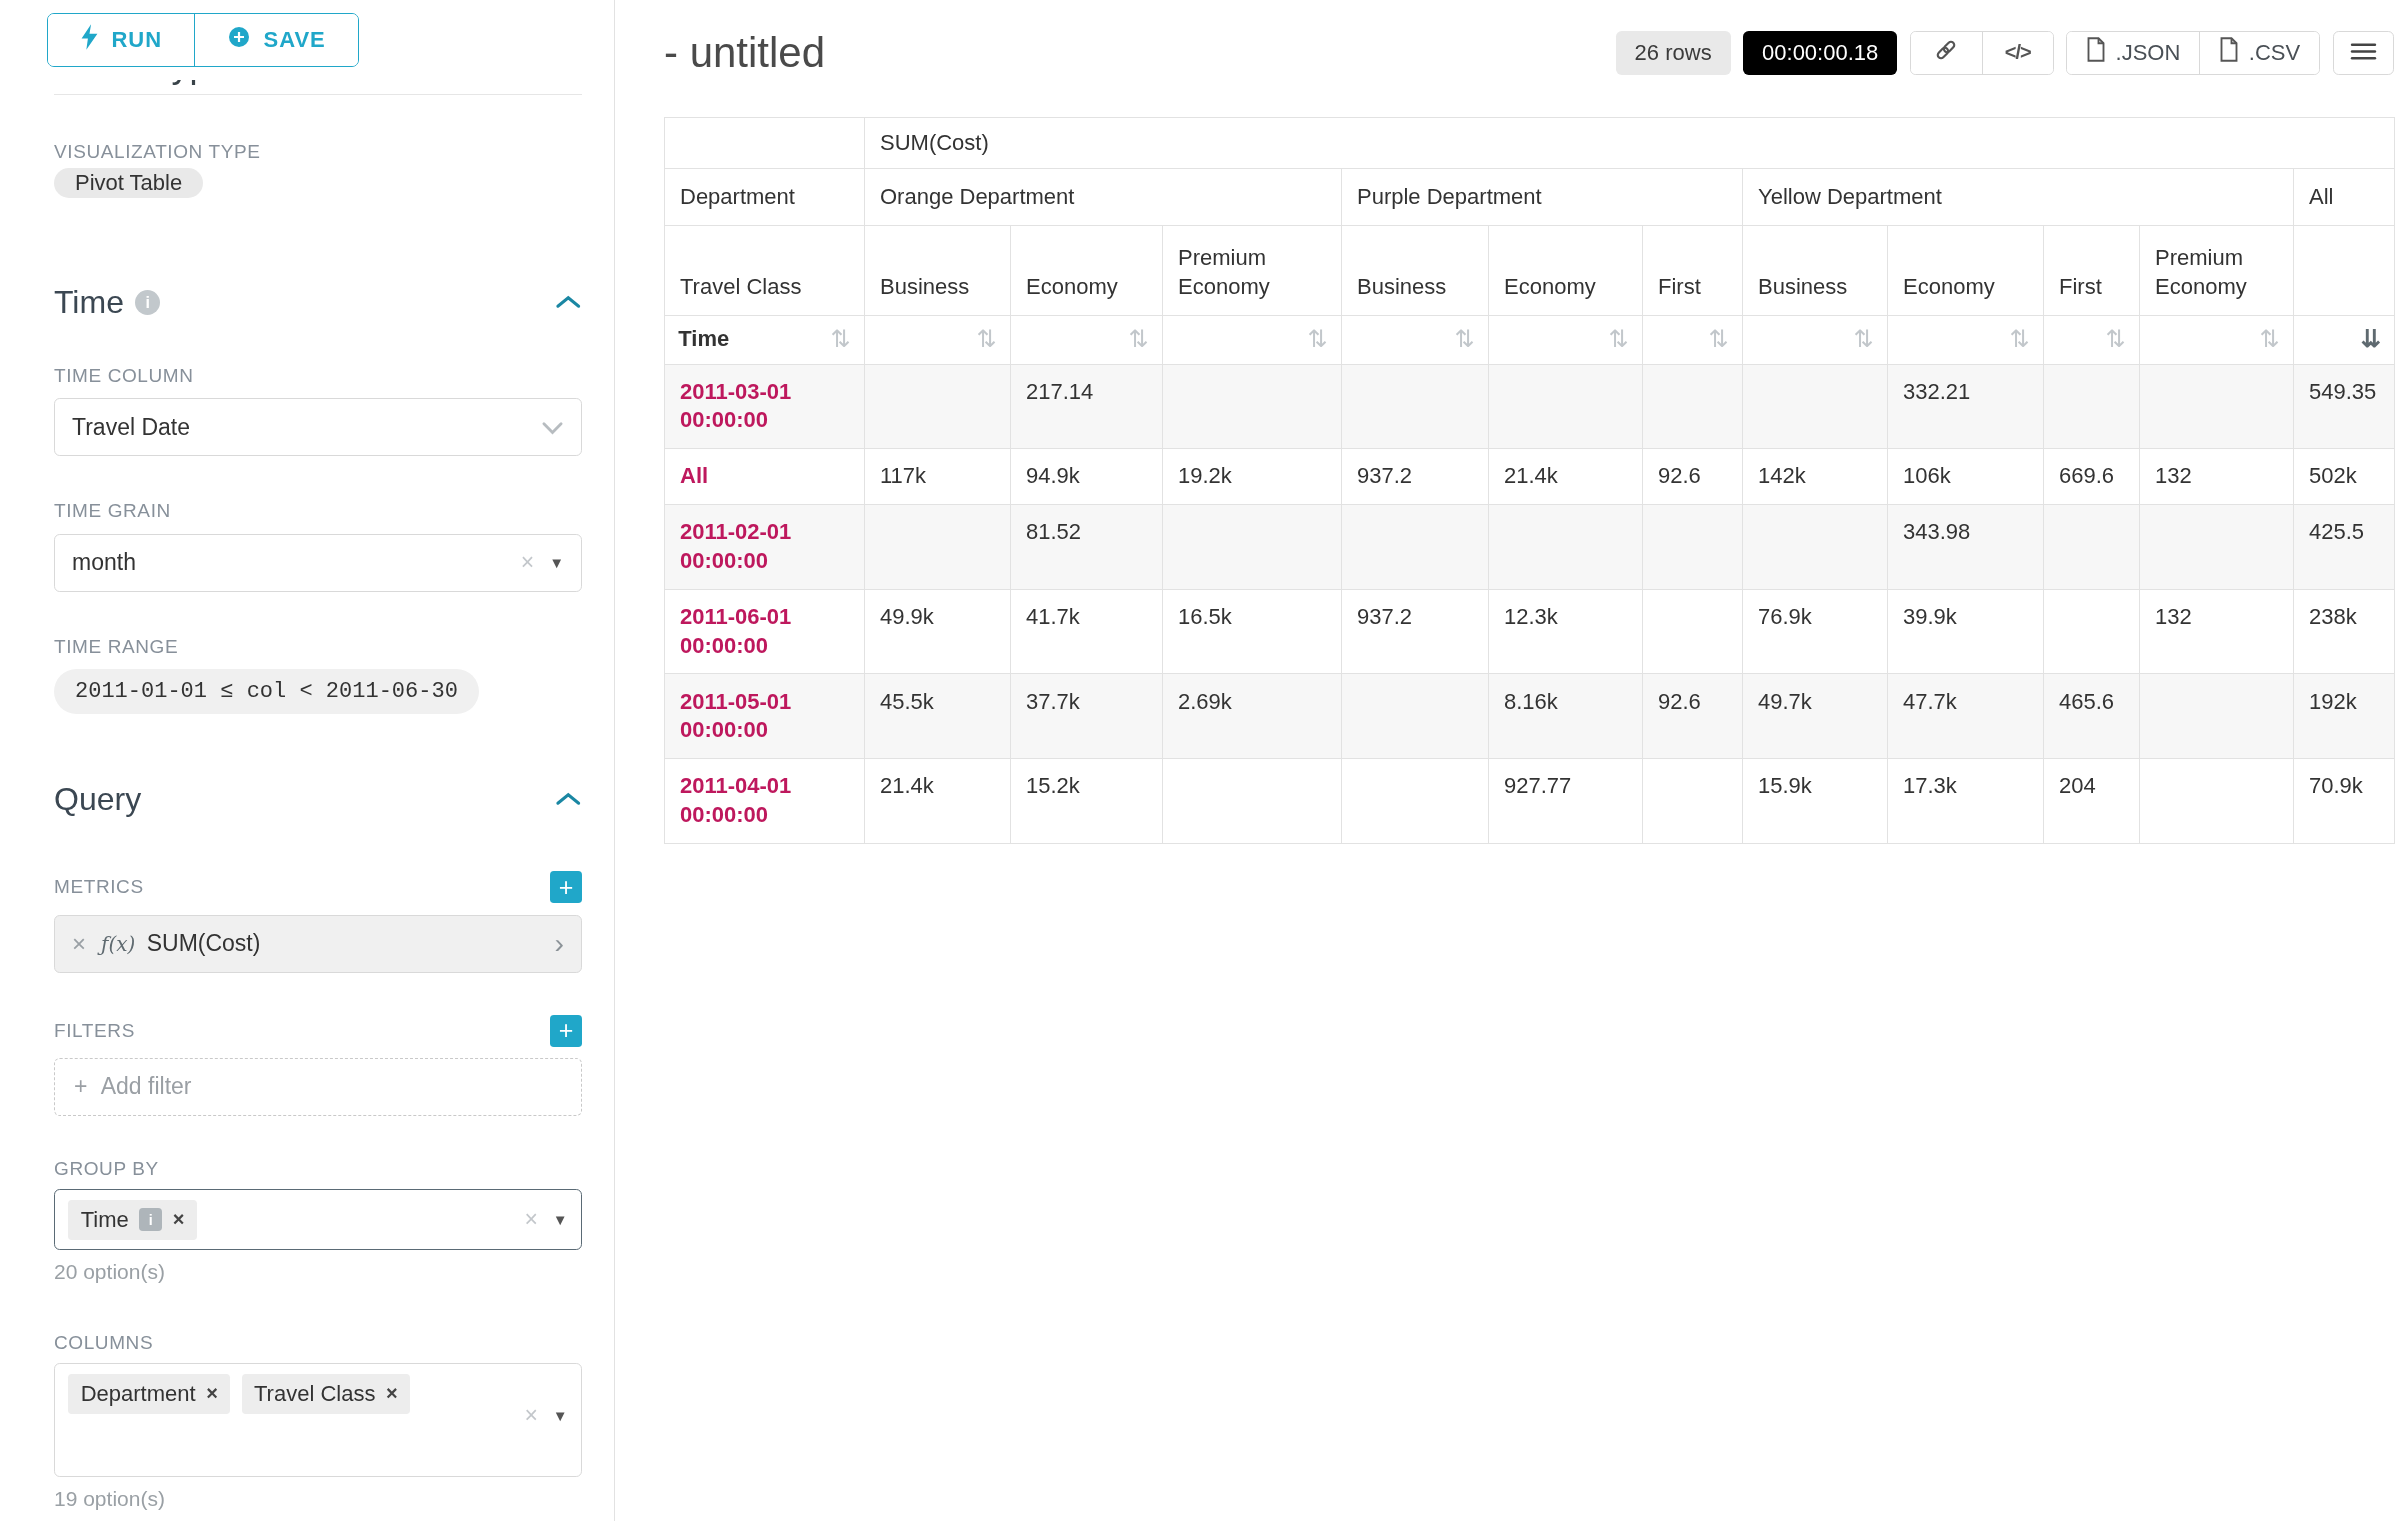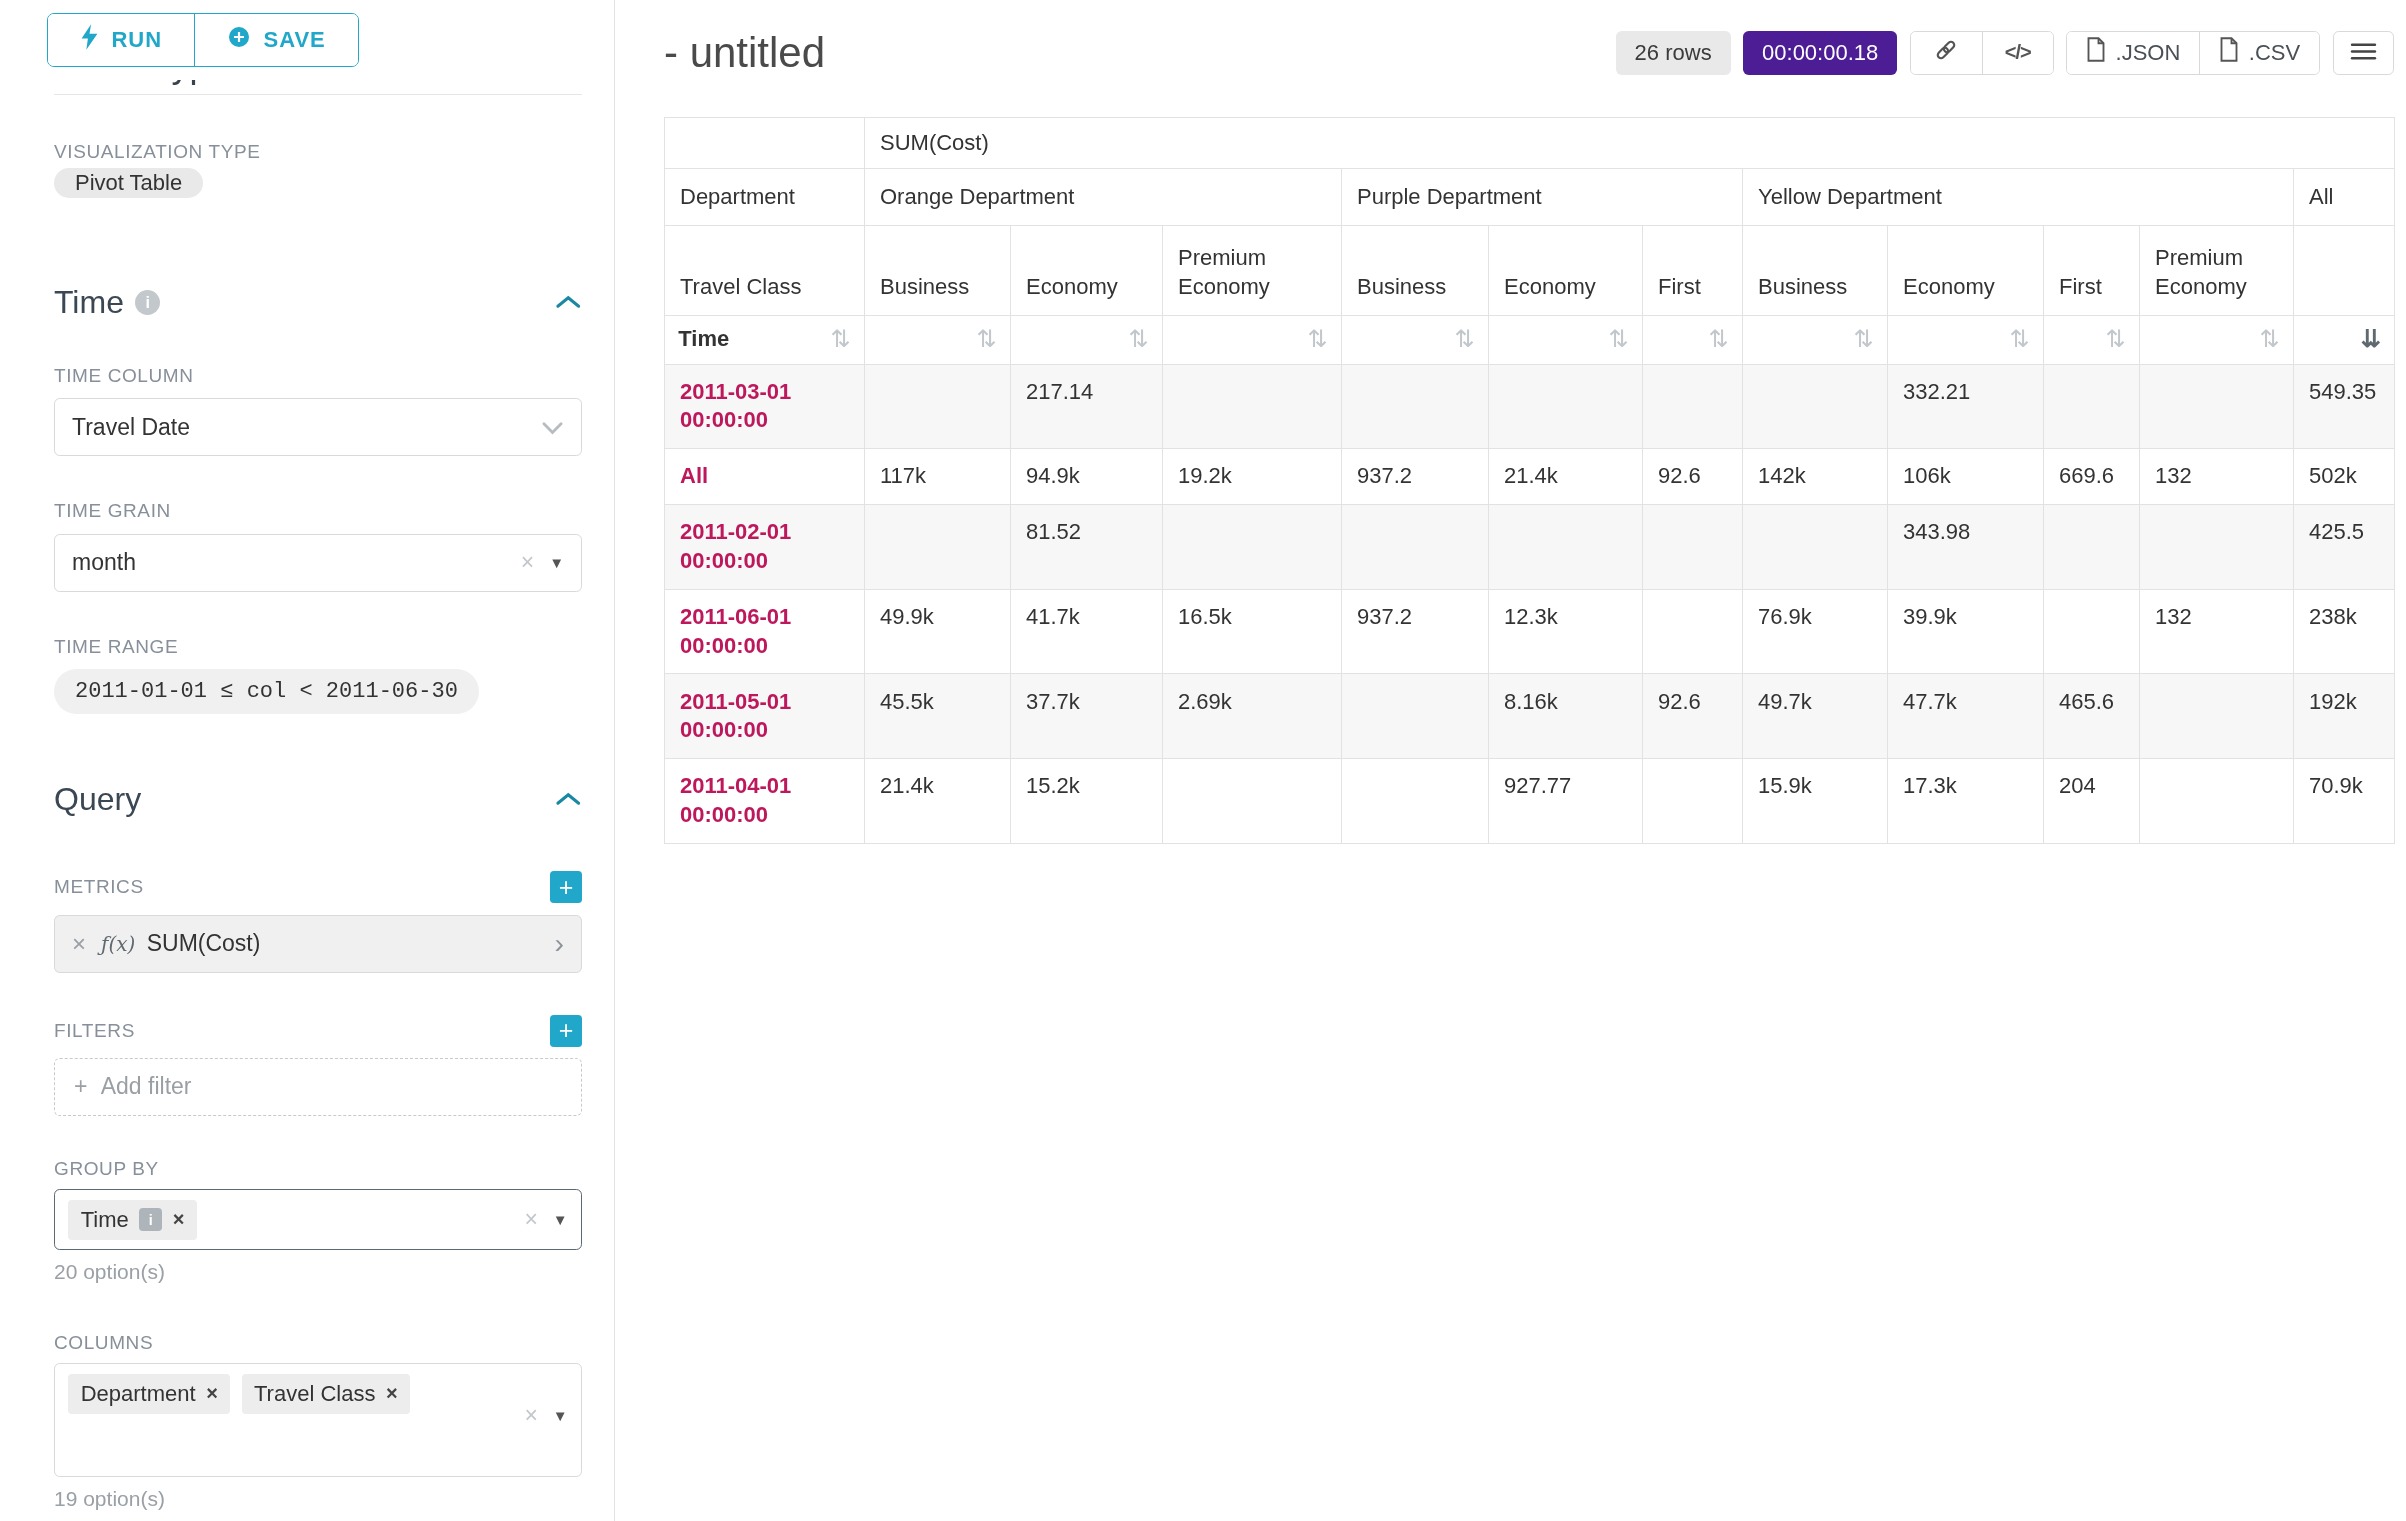--- a/index.html
+++ b/index.html
@@ -104,21 +104,21 @@
 
   
   .main { position: absolute; left: 616px; top: 0; right: 0; bottom: 0; background: #fff; }
   .main-header { display: flex; align-items: center; justify-content: space-between; padding: 28.5px 12.4px 0 48px; }
   .page-title { font-size: 42px; font-weight: 400; color: #4a4a4a; }
   .toolbar { display: flex; align-items: flex-end; gap: 12.4px; }
   .badge {
     display: inline-flex; align-items: center; height: 44px; padding: 0 19px;
     background: #e9e9e9; border-radius: 5.7px; font-size: 22px; color: #3b3b3b; white-space: nowrap;
   }
-  .badge.timer { background: #4c1d95; color: #fff; }
+  .badge.timer { background: #000000; color: #fff; }
   .btngroup { display: flex; border: 1px solid #d9d9d9; border-radius: 5.7px; overflow: hidden; height: 44px; }
   .btngroup button {
     display: flex; align-items: center; justify-content: center; gap: 9.5px;
     background: #fff; border: none; padding: 0 19px; height: 100%;
     font-size: 22px; color: #4a5056; font-family: inherit;
   }
   .btngroup button + button { border-left: 1px solid #d9d9d9; }
   .btngroup .icon-only { width: 71px; padding: 0; }
   .code-glyph { font-size: 20px; font-weight: bold; color: #555; letter-spacing: -1px; }
   .burger-btn {

